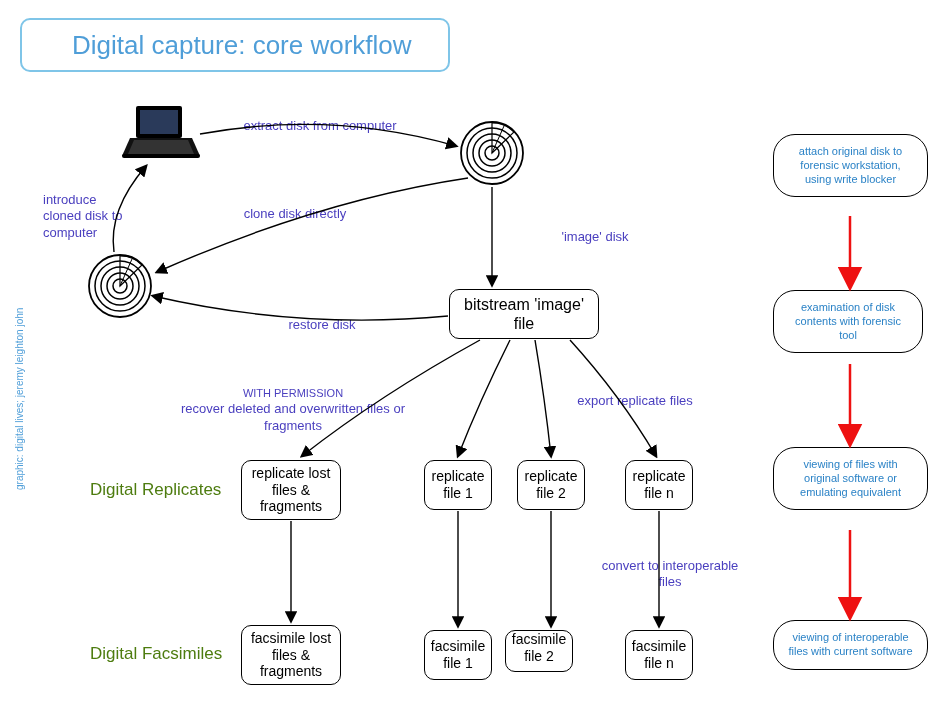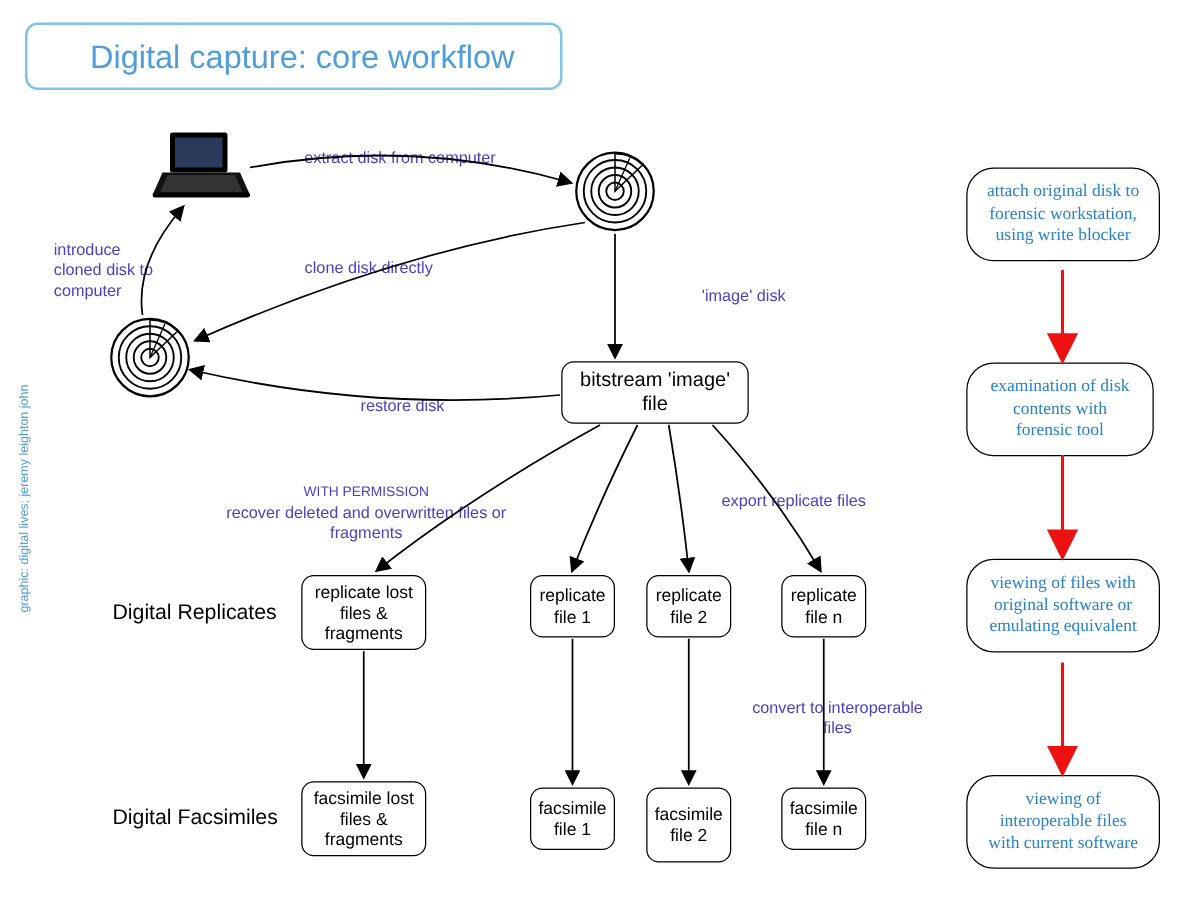--- a/index.html
+++ b/index.html
@@ -58,37 +58,36 @@
   }
   .pill {
     position: absolute;
     border: 1.5px solid #000;
     border-radius: 22px;
     background: #fff;
     display: flex;
     align-items: center;
     justify-content: center;
     text-align: center;
-    font-size: 14px;
+    font-size: 11px;
     color: #2a82c6;
     line-height: 1.25;
     padding: 10px 14px;
-    font-family: Liberation Serif, serif;
   }
   .label {
     position: absolute;
     font-size: 13px;
     color: #4a3fbf;
     text-align: center;
     line-height: 1.25;
   }
   .section-label {
     position: absolute;
     font-size: 17px;
-    color: #000000;
+    color: #4d7c0f;
     font-weight: 500;
   }
   svg.overlay {
     position: absolute;
     left: 0;
     top: 0;
     width: 944px;
     height: 724px;
     pointer-events: none;
   }
@@ -146,21 +145,21 @@
 <div class="node" style="left:625px; top:460px; width:68px; height:50px;">
   <span>replicate file n</span>
 </div>
 
 <div class="node" style="left:241px; top:625px; width:100px; height:60px;">
   <span>facsimile lost files &amp; fragments</span>
 </div>
 <div class="node" style="left:424px; top:630px; width:68px; height:50px;">
   <span>facsimile file 1</span>
 </div>
-<div class="node" style="left:517px; top:630px; width:68px; height:60px;">
+<div class="node" style="left:505px; top:630px; width:68px; height:42px;align-items:flex-end;">
   <span>facsimile file 2</span>
 </div>
 <div class="node" style="left:625px; top:630px; width:68px; height:50px;">
   <span>facsimile file n</span>
 </div>
 
 <div class="pill" style="left:773px; top:134px; width:155px;">
   <span>attach original disk to forensic workstation, using write blocker</span>
 </div>
 <div class="pill" style="left:773px; top:290px; width:150px;">

